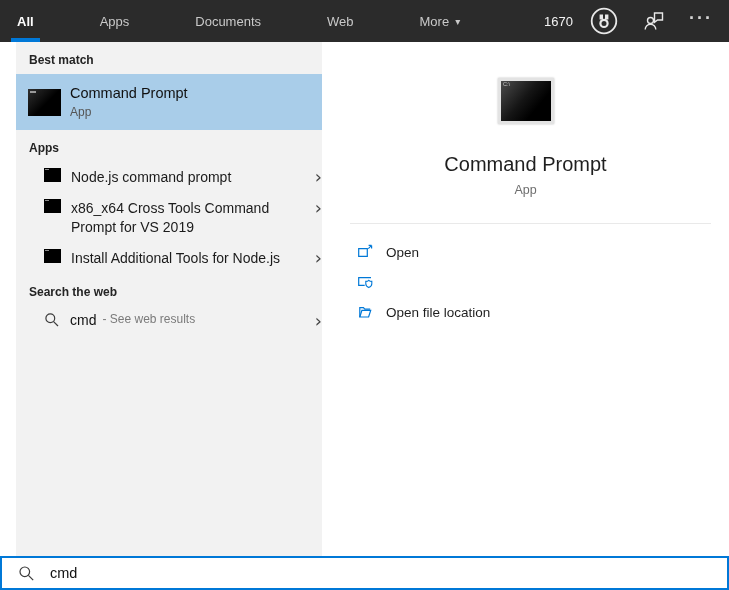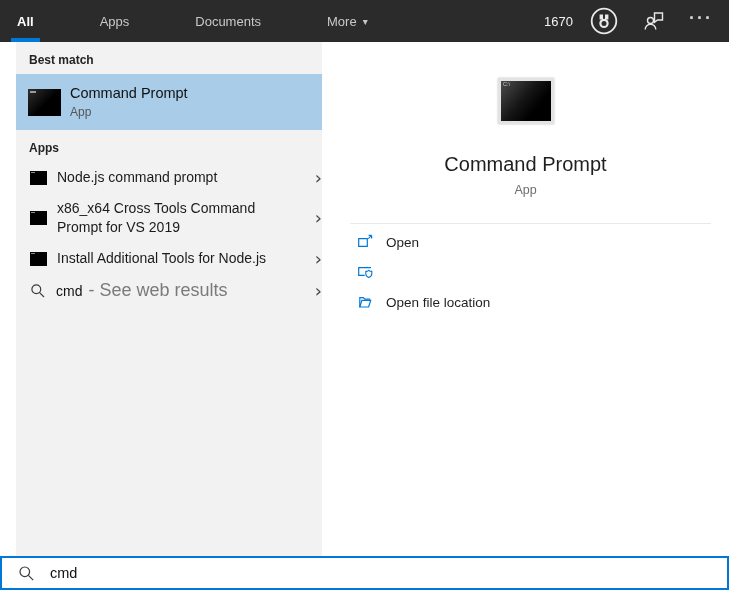--- a/index.html
+++ b/index.html
@@ -53,61 +53,62 @@
     position:relative;
   }
   .bm-icon::before {
     content:""; position:absolute; top:2px; left:2px; width:6px; height:2px;
     background:#9a9a9a;
   }
   .bm-text { margin-left:9px; }
   .bm-title { font-size:14.5px; color:#101010; }
   .bm-sub { font-size:12px; color:#555; margin-top:4px; }
   .list-item {
-    display:flex; align-items:center; padding:6px 10px 6px 14px;
+    display:flex; padding:6px 10px 6px 14px;
     cursor:pointer;
+    margin-left:14px;
   }
   .app-icon {
     width:17px; height:14px; background:#000; flex-shrink:0; position:relative;
   }
   .app-icon::before {
     content:""; position:absolute; top:1px; left:1px; width:4px; height:1px;
     background:#8a8a8a;
   }
   .item-title {
     margin-left:10px; font-size:14px; color:#1b1b1b; max-width:216px;
     line-height:19px;
   }
   .chevron {
     margin-left:auto; color:#454545; font-size:18px; line-height:1;
     padding-right:6px; font-family:"DejaVu Sans",sans-serif;
   }
   .web-item .q { font-size:14px; color:#111; margin-left:10px; }
-  .web-item .suffix { font-size:18px; color:#7a7a7a; margin-left:6px; }
+  .web-item .suffix { font-size:12px; color:#7a7a7a; margin-left:6px; }
   .search-glyph { flex-shrink:0; }
   
   .rightpanel {
     position:absolute; top:42px; left:322px; width:407px; height:514px;
     background:#ffffff;
   }
   .rp-hero { text-align:center; padding-top:36px; }
   .rp-icon {
     display:inline-block; width:50px; height:40px;
     border:3px solid #e3e3e3; box-shadow:0 0 2px rgba(0,0,0,.25);
     background:linear-gradient(130deg,#4c4c4c 0%,#151515 45%,#000 70%);
     position:relative;
   }
   .rp-icon .c { 
     position:absolute; top:0; left:2px; color:#c8c8c8; font-size:8px;
     transform:scale(.7); transform-origin:top left;
   }
   .rp-title { margin-top:25px; font-size:20px; color:#1f1f1f; }
   .rp-sub { margin-top:7px; font-size:12.5px; color:#6e6e6e; }
   .rp-divider { margin:26px 18px 0 28px; border-top:1px solid #e9e9e9; }
-  .actions { margin-top:3px; }
+  .actions { margin-top:13px; }
   .action-row {
     display:flex; align-items:center; padding:7px 0 7px 35px; cursor:pointer;
   }
   .action-row svg { flex-shrink:0; }
   .action-label { margin-left:13px; font-size:13.5px; color:#1f1f1f; }
   
   .searchbar {
     position:absolute; left:0; top:556px; width:729px; height:34px;
     box-sizing:border-box; background:#fff; border:2px solid #0078d7;
     display:flex; align-items:center; padding-left:16px; cursor:text;
@@ -120,20 +121,23 @@
 <div class="topbar">
   <div class="tabs">
     <div class="tab selected">
         <span>All</span>
       </div>
     <div class="tab">
         <span>Apps</span>
       </div>
     <div class="tab">
         <span>Documents</span>
+      </div>
+    <div class="tab">
+        <span>Web</span>
       </div>
     <div class="tab">
       <span>More</span>
       <span class="caret">▾</span>
     </div>
   </div>
   <div class="topbar-right">
     <span class="points">1670</span>
     <svg class="rewards" viewBox="0 0 30 30">
       <circle cx="15" cy="15" r="12.3" fill="none" stroke="#e8e8e8" stroke-width="1.8"></circle>
@@ -175,20 +179,21 @@
     <div class="item-title">x86_x64 Cross Tools Command Prompt for VS 2019</div>
     <div class="chevron">›</div>
   </div>
 
   <div class="list-item">
     <div class="app-icon"></div>
     <div class="item-title">Install Additional Tools for Node.js</div>
     <div class="chevron">›</div>
   </div>
 
+  <div class="section-header">Search the web</div>
 
   <div class="list-item web-item">
     <svg class="search-glyph" width="16" height="16" viewBox="0 0 16 16">
       <circle cx="6.3" cy="6.3" r="4.4" fill="none" stroke="#3c3c3c" stroke-width="1.2"></circle>
       <line x1="9.6" y1="9.6" x2="14" y2="14" stroke="#3c3c3c" stroke-width="1.2"></line>
     </svg>
     <span class="q">cmd</span>
     <span class="suffix">- See web results</span>
     <div class="chevron">›</div>
   </div>

